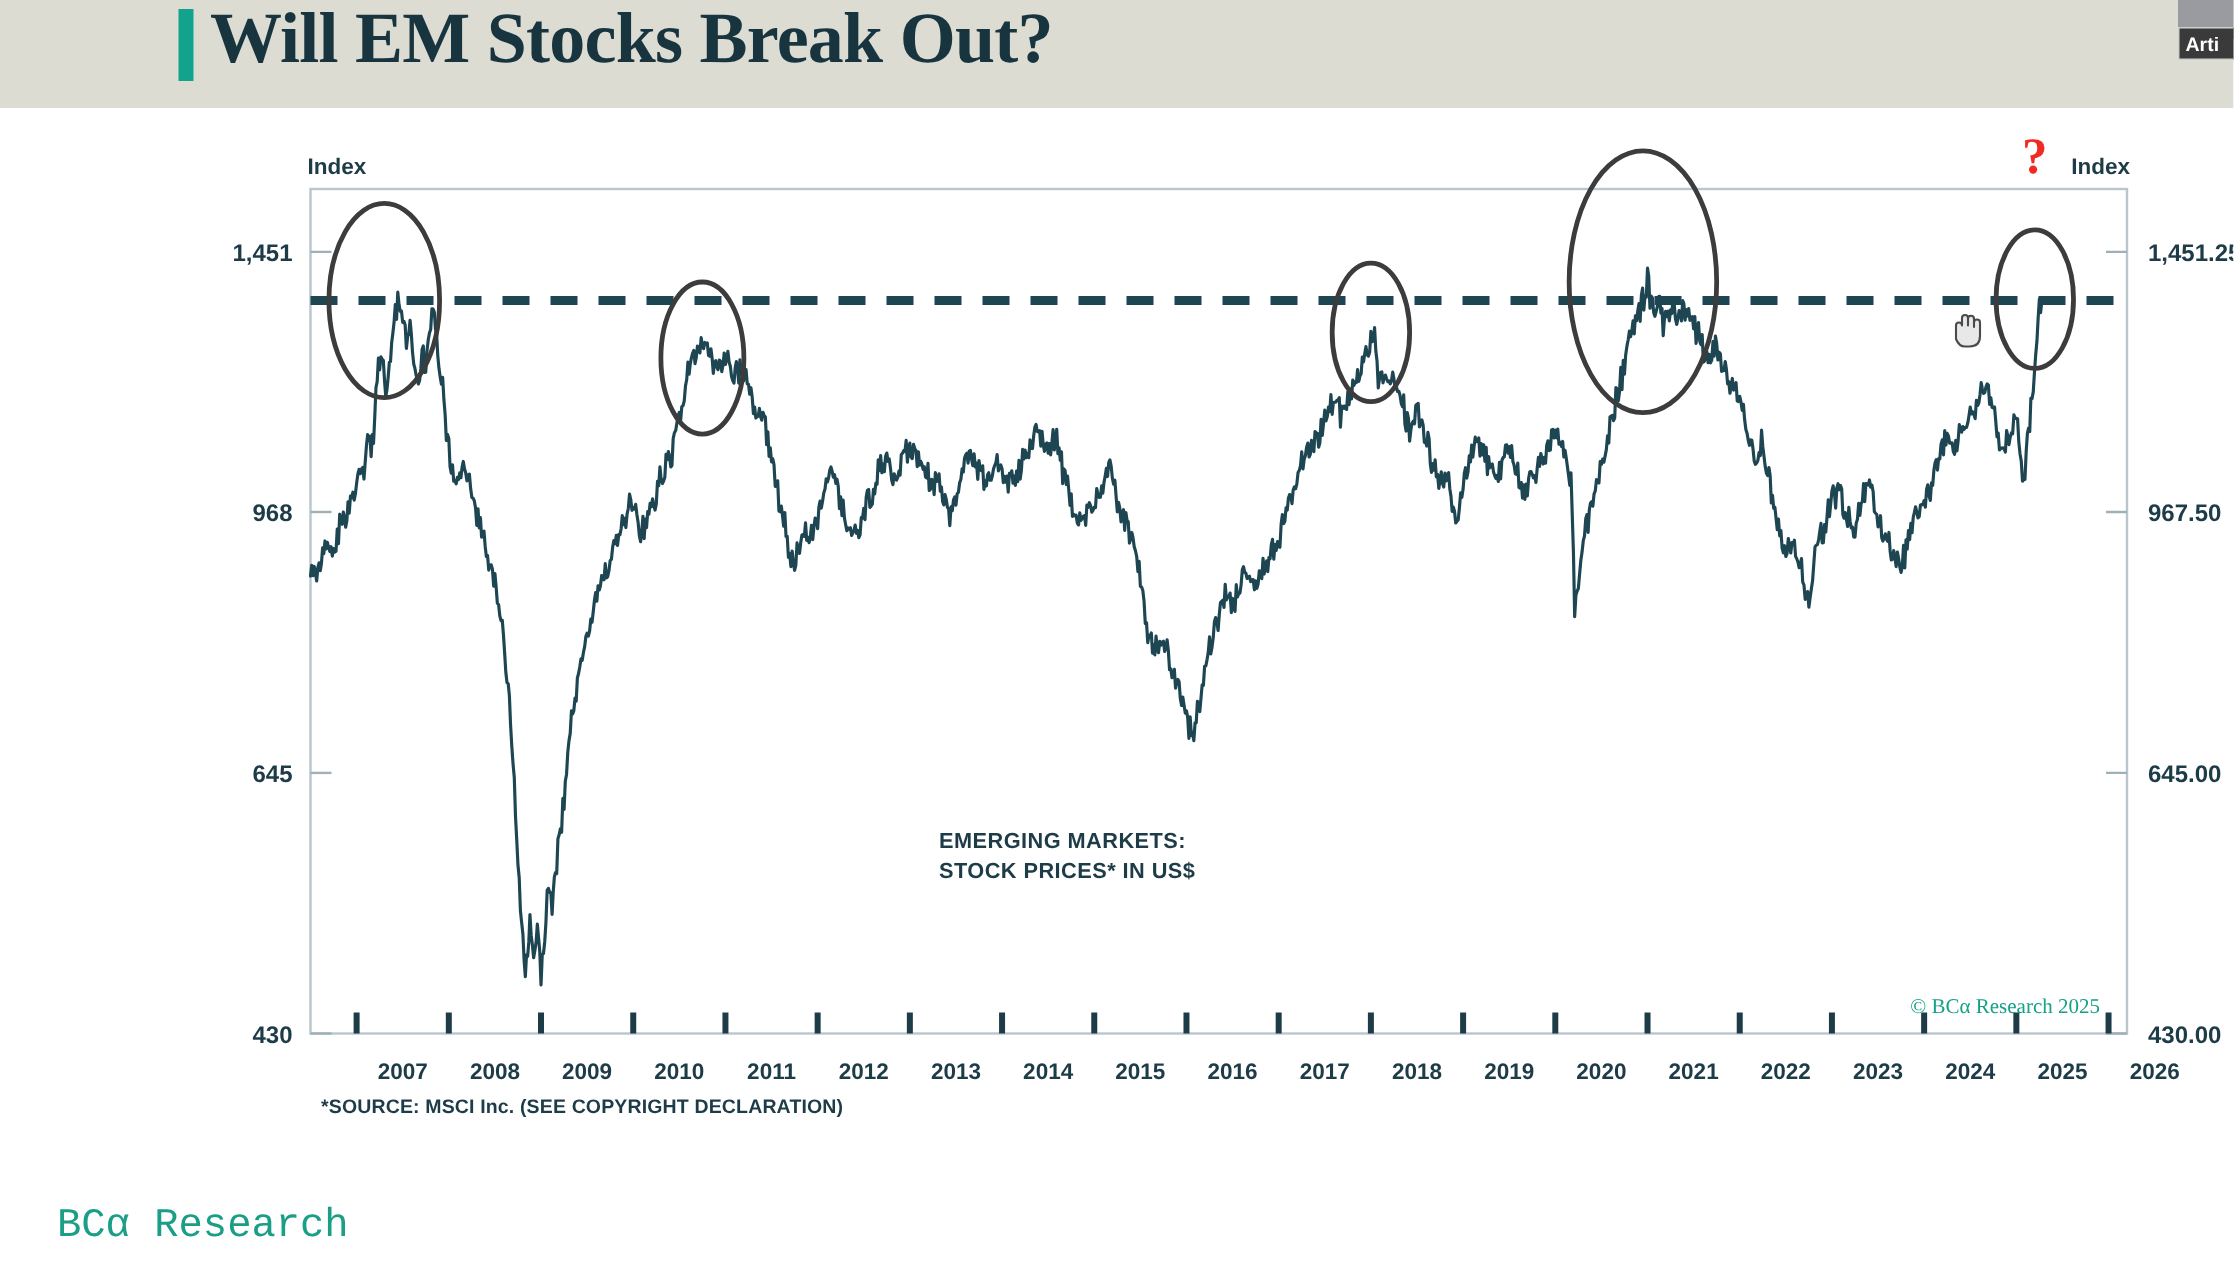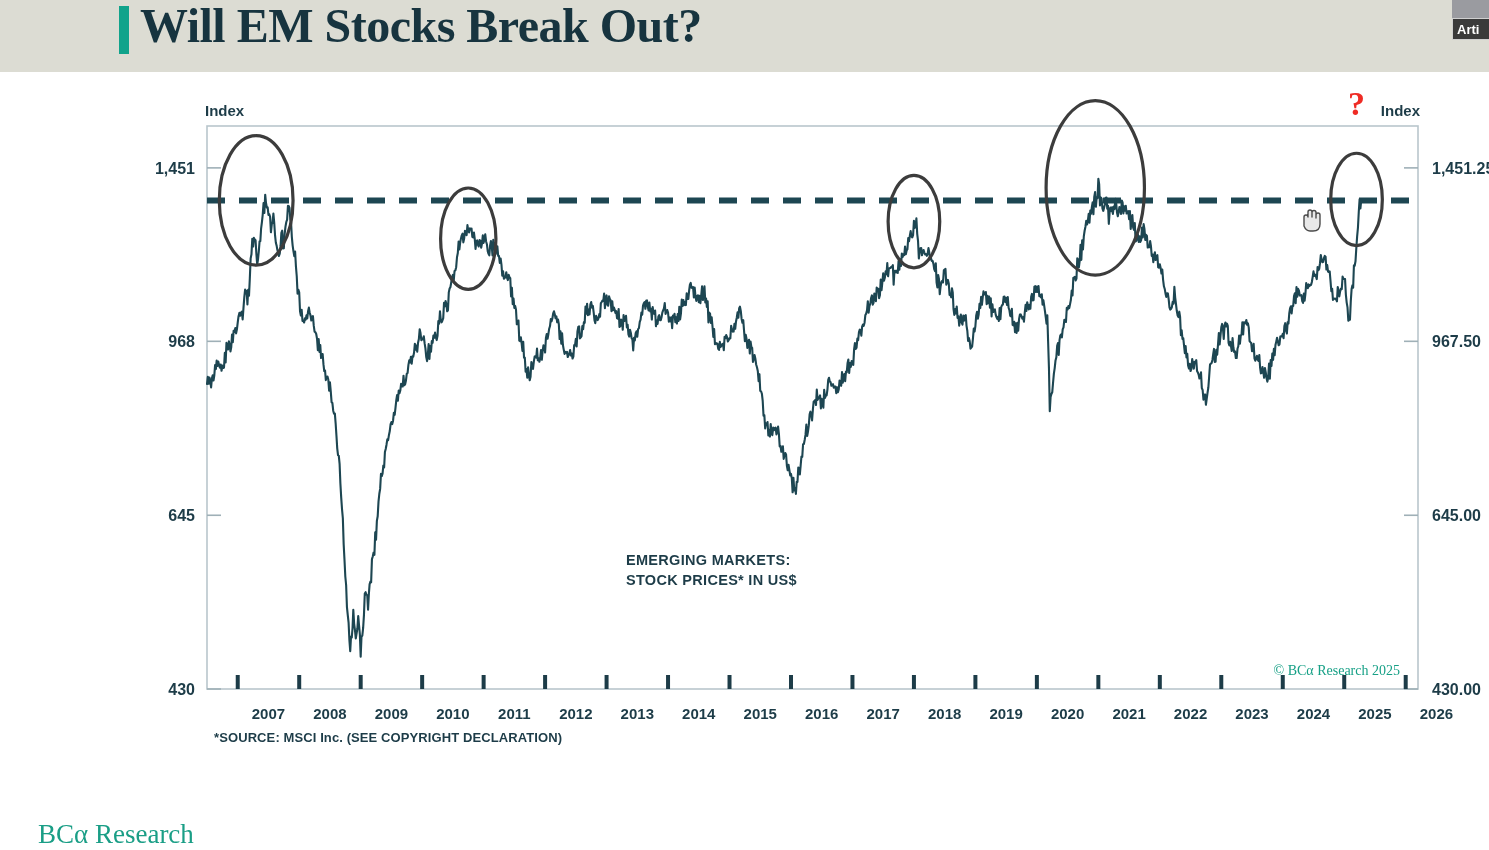--- a/index.html
+++ b/index.html
@@ -58,25 +58,24 @@
   .ax-tick-label { font-size:16px; font-weight:bold; fill:#1d3c48; font-family:"Liberation Sans", sans-serif; }
   .x-tick-label { font-size:15px; font-weight:bold; fill:#1d3c48; font-family:"Liberation Sans", sans-serif; }
   .series-note { font-size:14.5px; font-weight:bold; fill:#1d3c48; letter-spacing:0.3px; font-family:"Liberation Sans", sans-serif; }
   .source-note { font-size:13px; font-weight:bold; fill:#1d3c48; letter-spacing:0.1px; font-family:"Liberation Sans", sans-serif; }
   .copyright-note { font-size:14px; fill:#16a086; font-family:"Liberation Serif", serif; }
   .qmark { font-size:34px; font-weight:bold; fill:#ef2b24; font-family:"Liberation Serif", serif; }
 
   
   #footer-logo {
     position:absolute; left:38px; top:803px;
-    font-family:Liberation Serif, serif;
+    font-family:Liberation Mono, monospace;
     font-size:27px;
     color:#1a9e86;
     white-space:nowrap;
-    margin-top:16px;
   }
 
   
   #hand-cursor { position:absolute; left:1298px; top:206px; width:26px; height:28px; }
 </style>
 </head>
 <body>
 
 <div id="header-band"></div>
 <div id="title-accent"></div>

